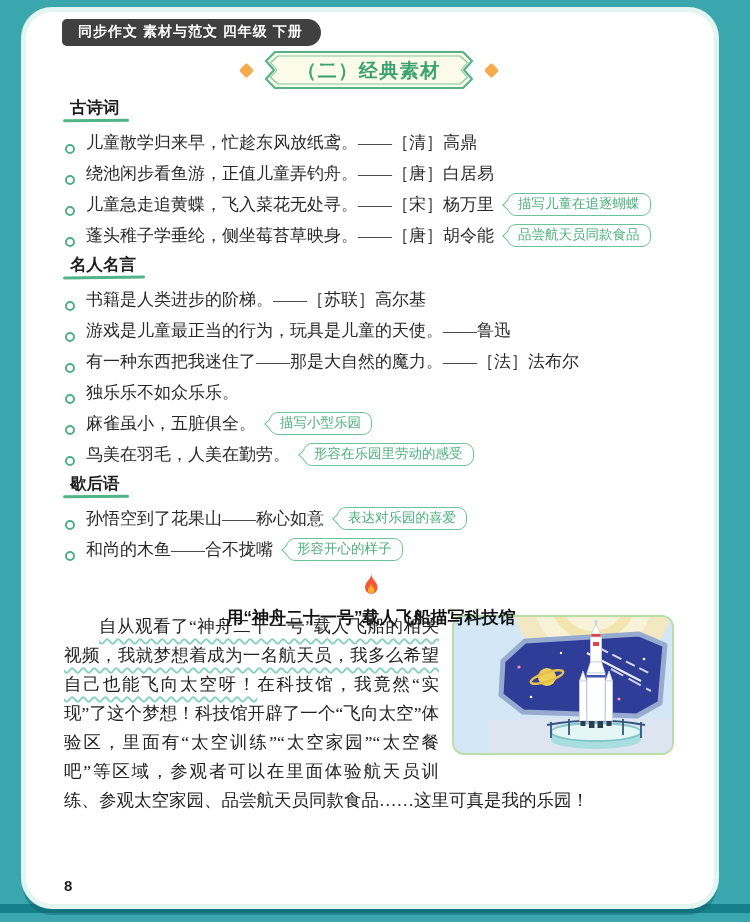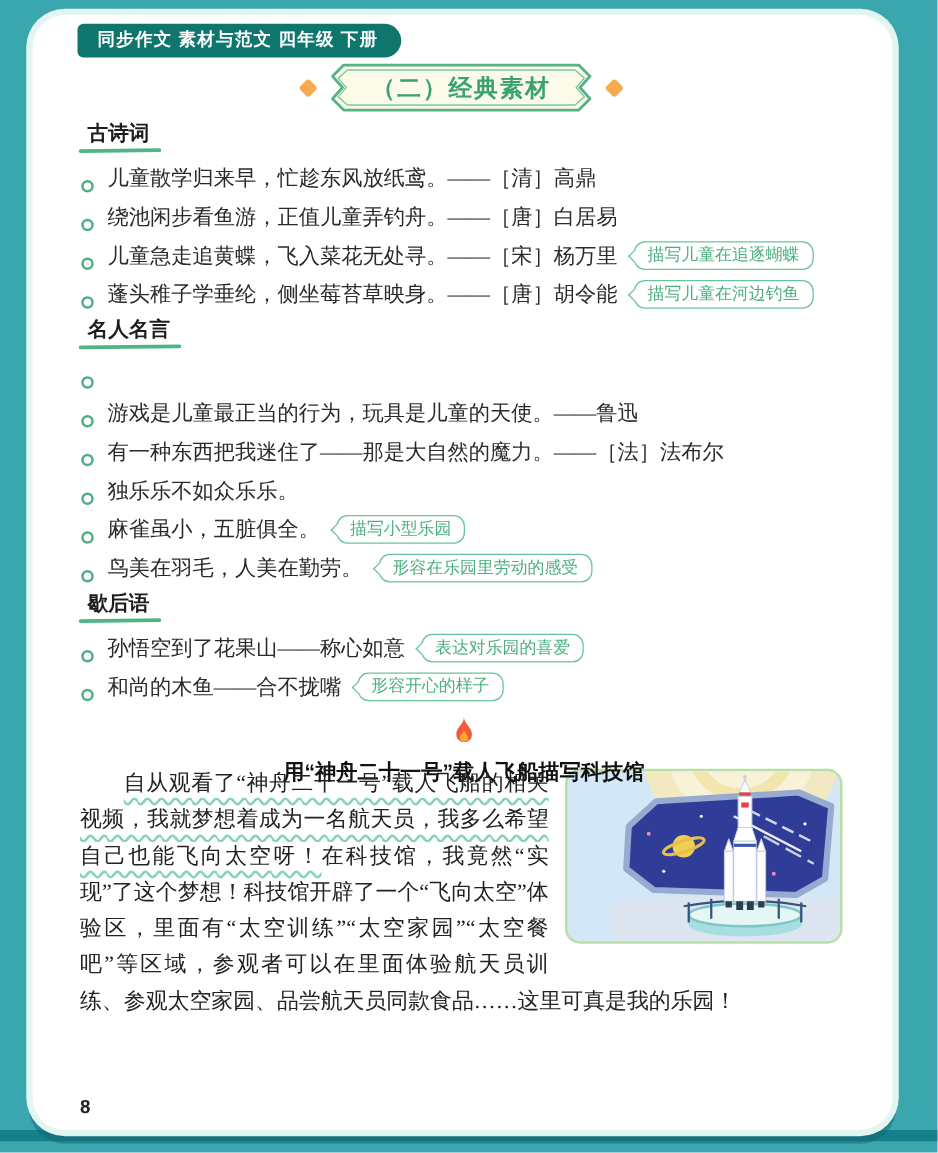--- a/index.html
+++ b/index.html
@@ -14,21 +14,21 @@
   }
   .card{
     position:absolute;left:26px;top:12px;width:688px;height:892px;
     background:#ffffff;border-radius:26px;
     box-shadow:0 0 0 5px #E2F5F0, 0 8px 0 3px rgba(16,98,108,.45);
     padding:0 40px 0 38px;box-sizing:border-box;
   }
   
   .header-pill{
     position:absolute;left:36px;top:7px;
-    background:#0f766e;color:#fff;
+    background:#404040;color:#fff;
     border-radius:5px 14px 14px 5px;
     padding:4px 18px 5px 16px;
     font-size:14px;font-weight:bold;letter-spacing:1px;
   }
   
   .badge-row{display:flex;justify-content:center;align-items:center;gap:9px;}
   .badge-row.first{margin-top:38px;align-items:center;}
   .badge-row.second{margin-top:6px;}
   .diamond{width:11px;height:11px;background:#F6AB4F;border-radius:2.5px;transform:rotate(45deg);flex:none;}
   .badge-wrap{position:relative;width:216px;height:40px;}
@@ -131,28 +131,29 @@
     <span class="quote-text">绕池闲步看鱼游，正值儿童弄钓舟。——［唐］白居易</span>
   </div>
   <div class="quote-row">
     <span class="bullet"></span>
     <span class="quote-text">儿童急走追黄蝶，飞入菜花无处寻。——［宋］杨万里</span>
     <span class="tag">描写儿童在追逐蝴蝶</span>
   </div>
   <div class="quote-row">
     <span class="bullet"></span>
     <span class="quote-text">蓬头稚子学垂纶，侧坐莓苔草映身。——［唐］胡令能</span>
-    <span class="tag">描写儿童在河边钓鱼</span>
+    <span class="tag">品尝航天员同款食品</span>
   </div>
 
   <div>
     <span class="group-heading">名人名言</span>
   </div>
   <div class="quote-row">
     <span class="bullet"></span>
+    <span class="quote-text">书籍是人类进步的阶梯。——［苏联］高尔基</span>
   </div>
   <div class="quote-row">
     <span class="bullet"></span>
     <span class="quote-text">游戏是儿童最正当的行为，玩具是儿童的天使。——鲁迅</span>
   </div>
   <div class="quote-row">
     <span class="bullet"></span>
     <span class="quote-text">有一种东西把我迷住了——那是大自然的魔力。——［法］法布尔</span>
   </div>
 

